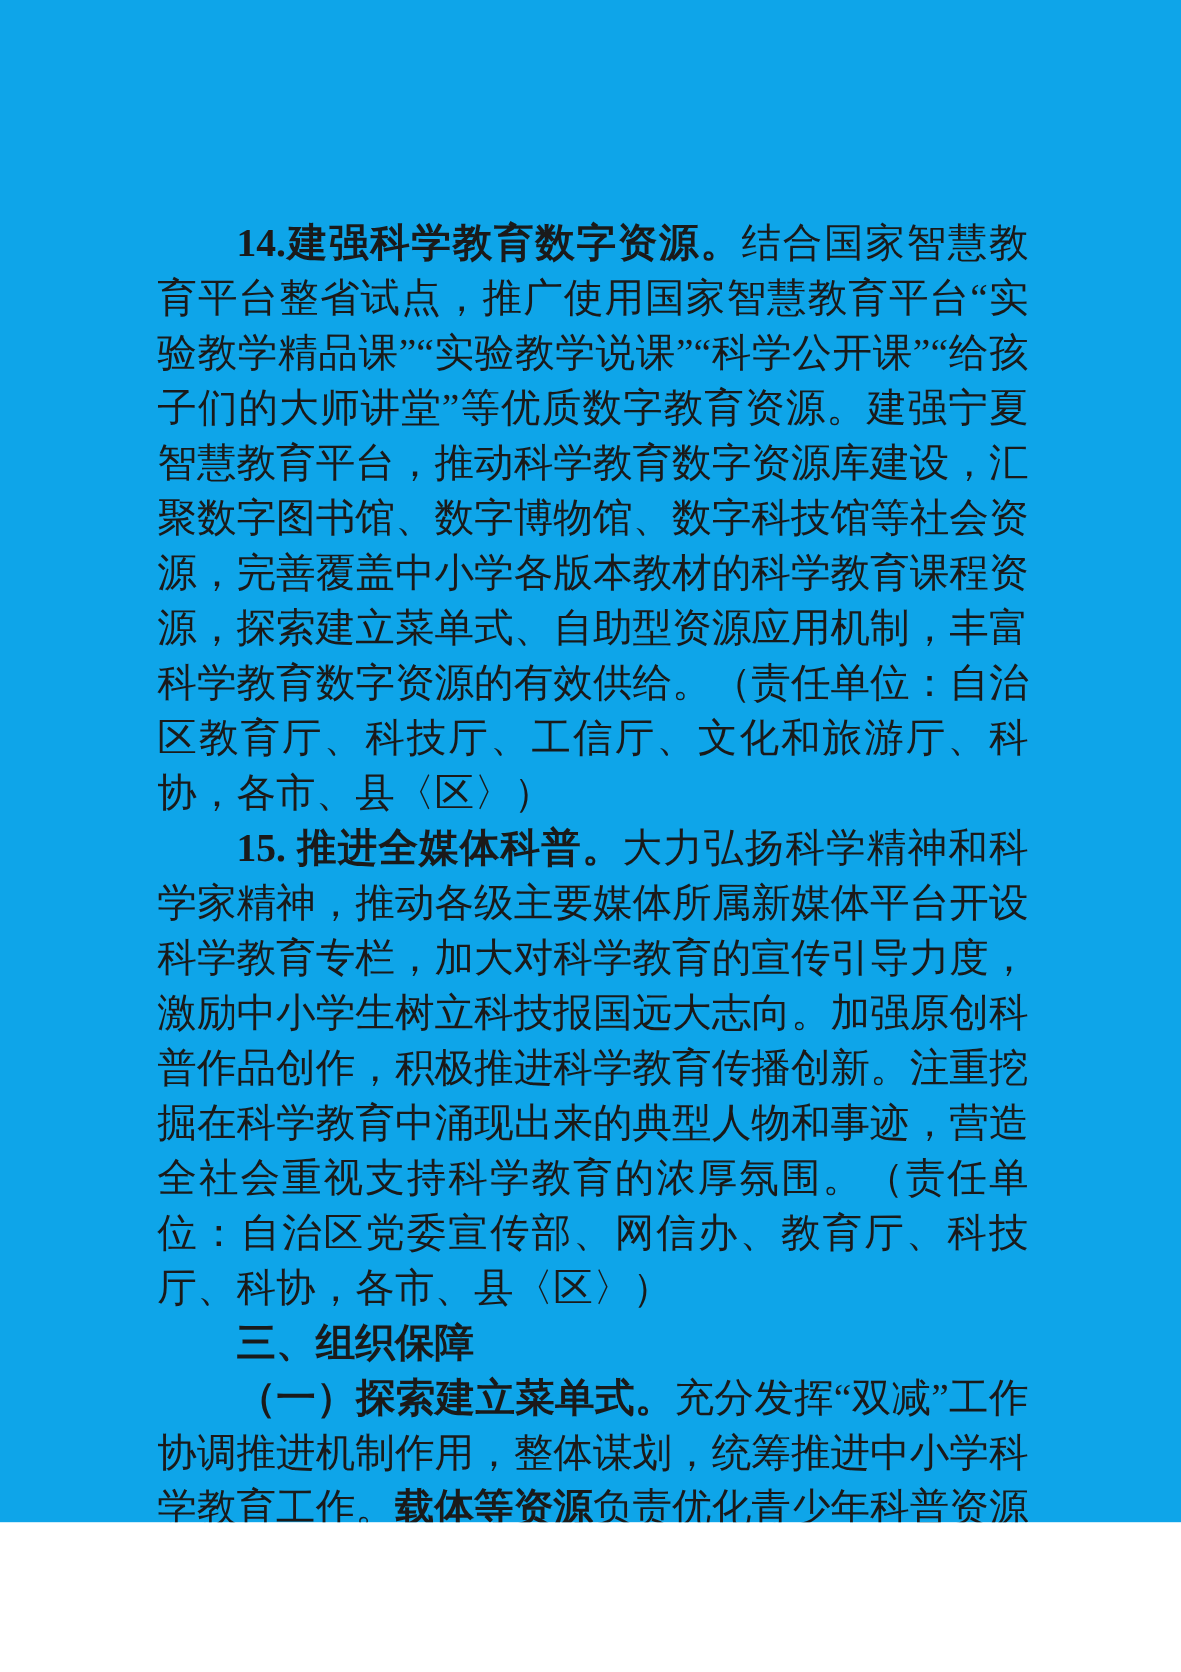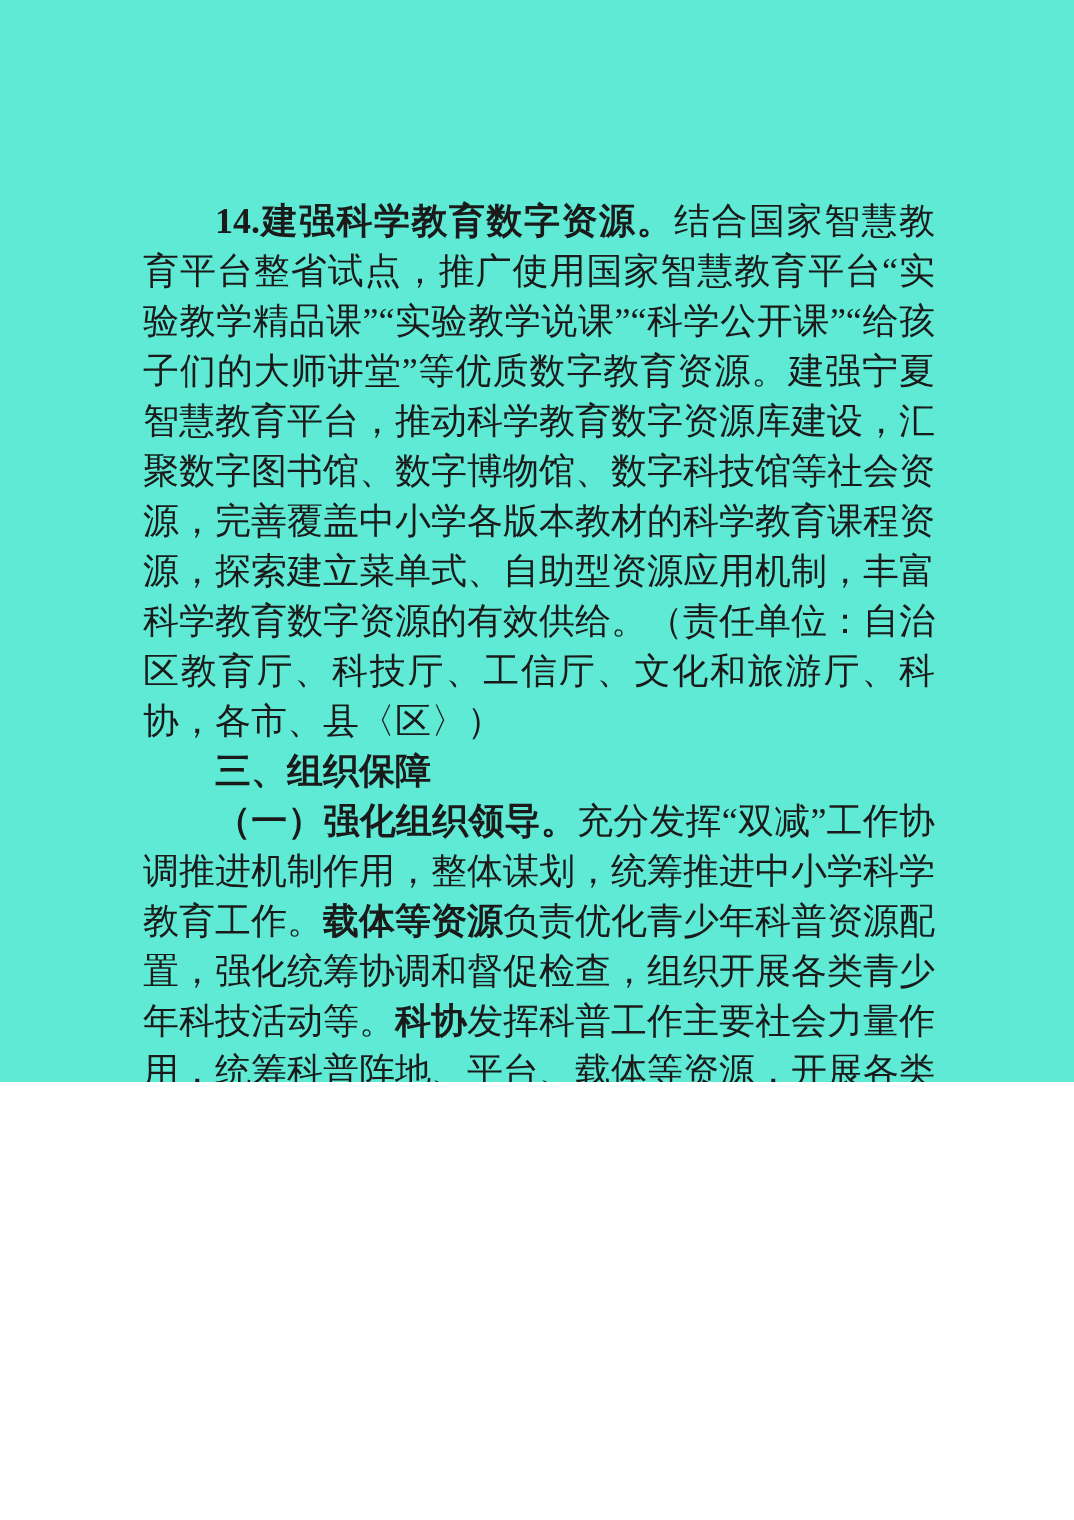--- a/index.html
+++ b/index.html
@@ -3,22 +3,22 @@
 <meta charset="utf-8">
 <style>
   html, body {
     margin: 0;
     padding: 0;
     background: #ffffff;
   }
   .page {
     position: relative;
     width: 1074px;
-    height: 1082px;
-    background: #5eead4;
+    height: 1384px;
+    background: #0ea5e9;
     overflow: hidden;
   }
   .content {
     position: absolute;
     left: 143px;
     top: 196px;
     width: 792px;
     color: #1a1a1a;
     font-family: "Liberation Serif", "DejaVu Serif", serif;
     font-size: 36px;
@@ -39,16 +39,17 @@
   .seg.bold {
     font-weight: bold;
   }
 </style>
 </head>
 <body>
 
 <div class="page">
   <div class="content">
       <p class="para"><span class="seg bold">14.建强科学教育数字资源。</span><span class="seg">结合国家智慧教育平台整省试点，推广使用国家智慧教育平台“实验教学精品课”“实验教学说课”“科学公开课”“给孩子们的大师讲堂”等优质数字教育资源。建强宁夏智慧教育平台，推动科学教育数字资源库建设，汇聚数字图书馆、数字博物馆、数字科技馆等社会资源，完善覆盖中小学各版本教材的科学教育课程资源，探索建立菜单式、自助型资源应用机制，丰富科学教育数字资源的有效供给。（责任单位：自治区教育厅、科技厅、工信厅、文化和旅游厅、科协，各市、县〈区〉）</span></p>
+      <p class="para"><span class="seg bold">15. 推进全媒体科普。</span><span class="seg">大力弘扬科学精神和科学家精神，推动各级主要媒体所属新媒体平台开设科学教育专栏，加大对科学教育的宣传引导力度，激励中小学生树立科技报国远大志向。加强原创科普作品创作，积极推进科学教育传播创新。注重挖掘在科学教育中涌现出来的典型人物和事迹，营造全社会重视支持科学教育的浓厚氛围。（责任单位：自治区党委宣传部、网信办、教育厅、科技厅、科协，各市、县〈区〉）</span></p>
       <p class="para heading"><span class="seg bold">三、组织保障</span></p>
-      <p class="para"><span class="seg bold">（一）强化组织领导。</span><span class="seg">充分发挥“双减”工作协调推进机制作用，整体谋划，统筹推进中小学科学教育工作。</span><span class="seg bold">载体等资源</span><span class="seg">负责优化青少年科普资源配置，强化统筹协调和督促检查，组织开展各类青少年科技活动等。</span><span class="seg bold">科协</span><span class="seg">发挥科普工作主要社会力量作用，统筹科普阵地、平台、载体等资源，开展各类青少年科学教育活</span></p>
+      <p class="para"><span class="seg bold">（一）探索建立菜单式。</span><span class="seg">充分发挥“双减”工作协调推进机制作用，整体谋划，统筹推进中小学科学教育工作。</span><span class="seg bold">载体等资源</span><span class="seg">负责优化青少年科普资源配置，强化统筹协调和督促检查，组织开展各类青少年科技活动等。</span><span class="seg bold">科协</span><span class="seg">发挥科普工作主要社会力量作用，统筹科普阵地、平台、载体等资源，开展各类青少年科学教育活</span></p>
     </div>
 </div>
 
 </body></html>

